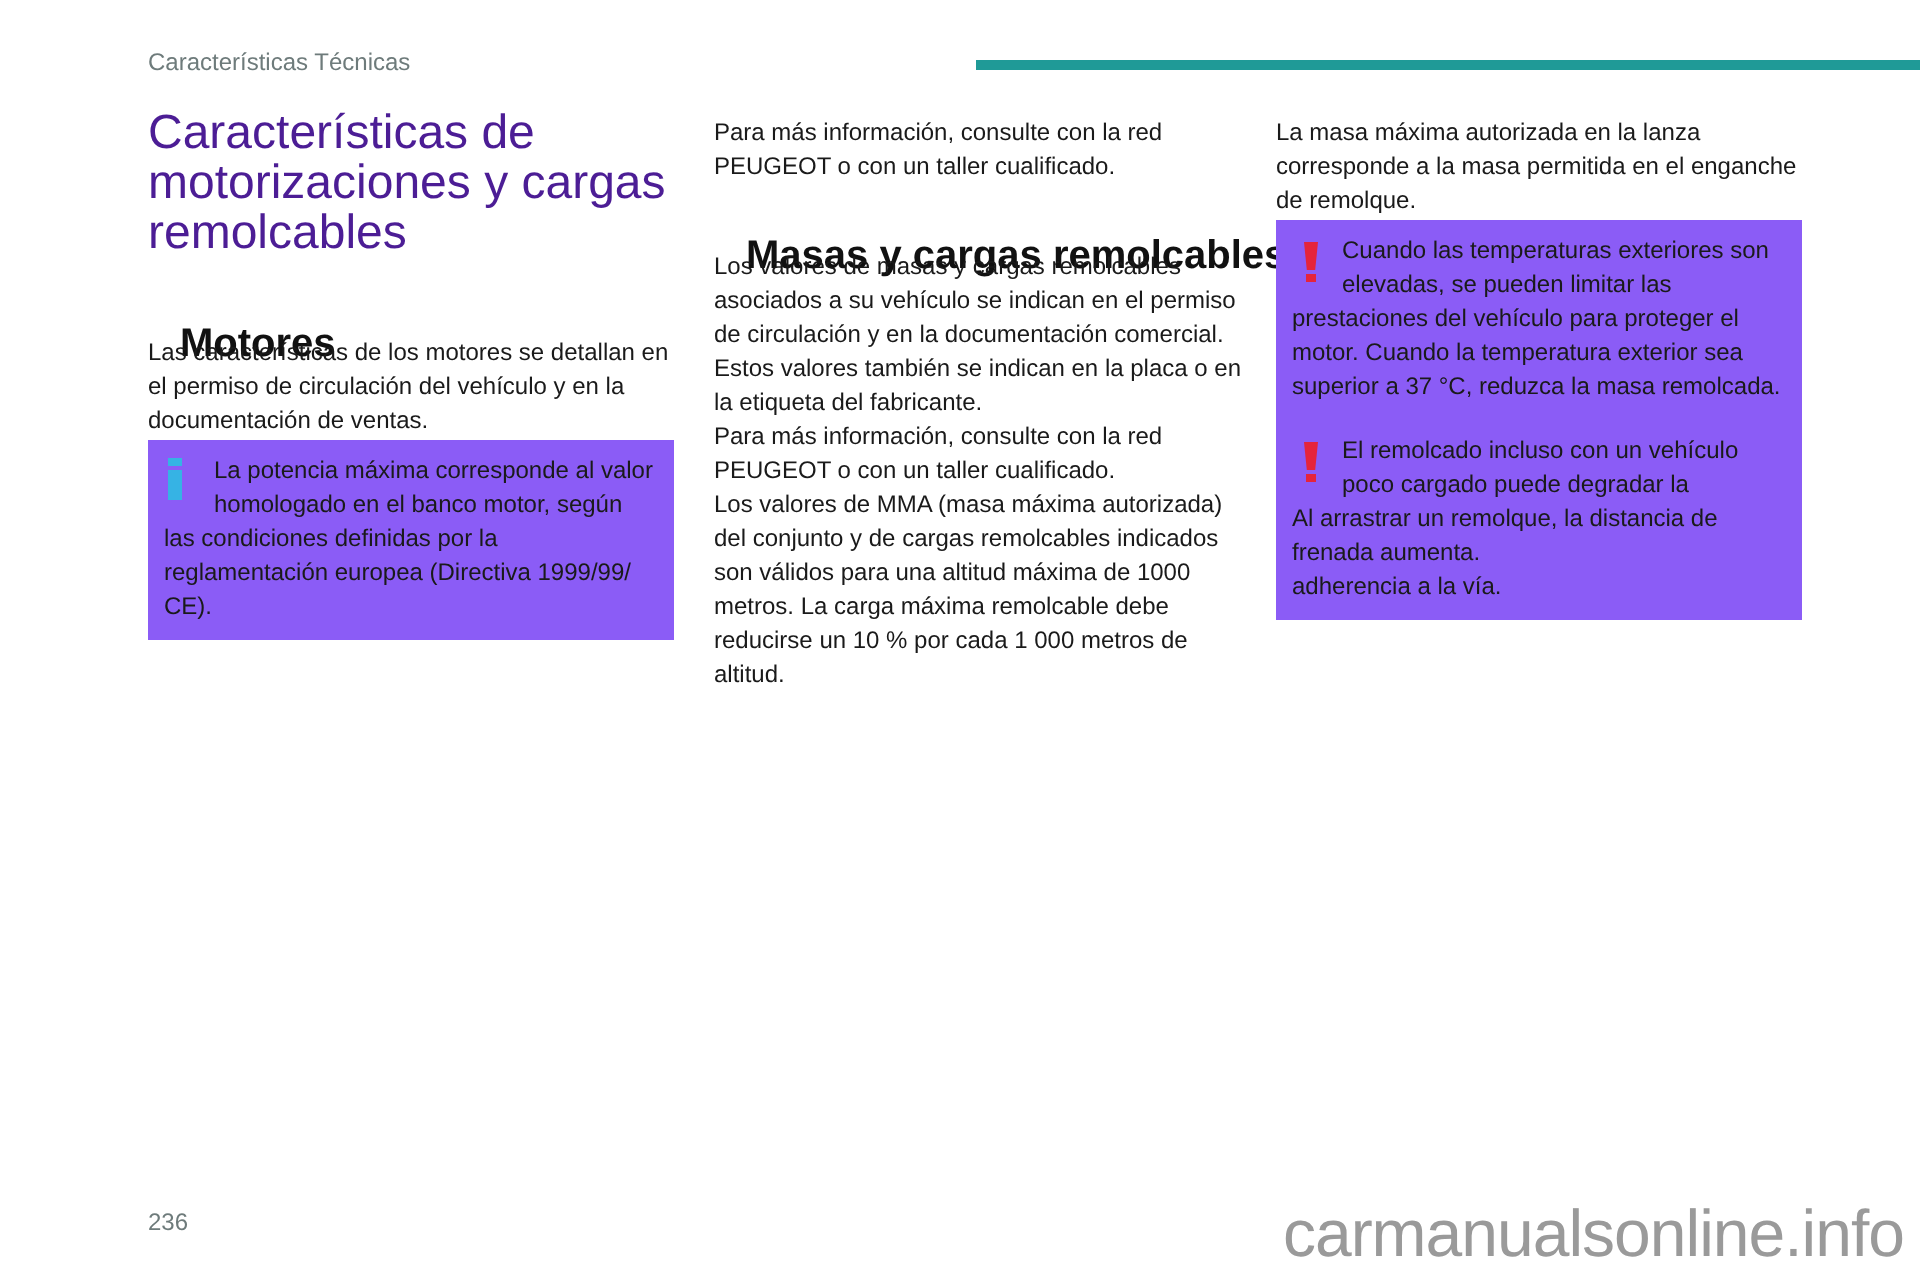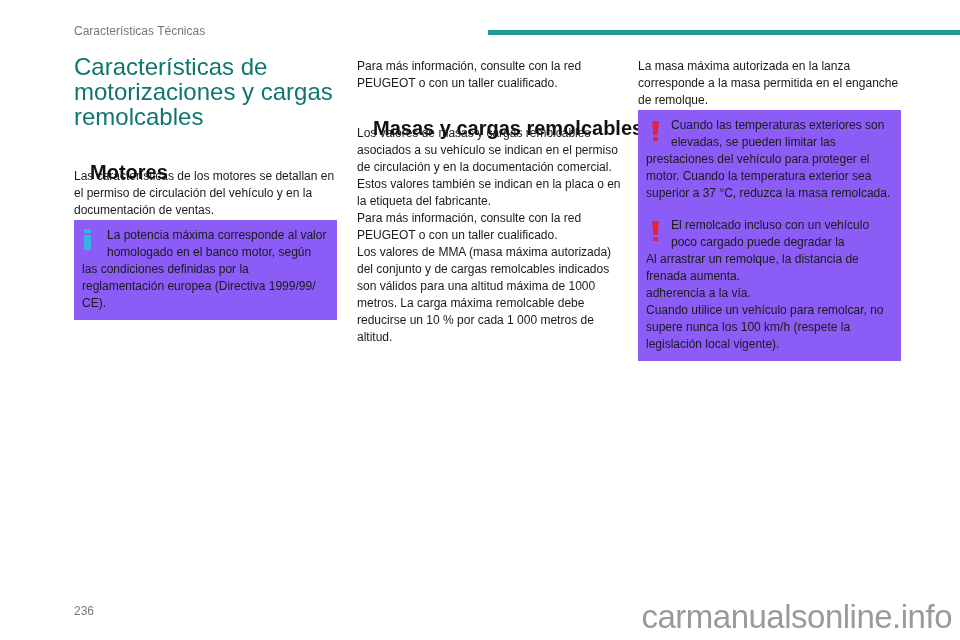--- a/index.html
+++ b/index.html
@@ -4,21 +4,21 @@
 <style>
   html, body { margin:0; padding:0; }
   body { width:960px; height:640px; background:#ffffff; position:relative; overflow:hidden;
          font-family:"Liberation Sans", sans-serif; color:#1a1a1a; }
   .running-head { position:absolute; left:74px; top:24px; font-size:12px; color:#6e7b7b; }
   .head-bar { position:absolute; left:488px; top:30px; width:472px; height:5px; background:#1f9a97; }
   .col { position:absolute; top:0; width:263px; }
   .col1 { left:74px; }
   .col2 { left:357px; }
   .col3 { left:638px; }
-  .title { position:absolute; top:54px; font-size:24px; line-height:25px; color:#0f766e; font-weight:normal; margin:0; }
+  .title { position:absolute; top:54px; font-size:24px; line-height:25px; color:#4c1d95; font-weight:normal; margin:0; }
   .h2 { font-weight:bold; color:#111; margin:16px; }
   .p { font-size:12px; line-height:17px; margin:0; color:#1a1a1a; }
   .box { background:#8b5cf6; padding:7px 8px 8px 8px; font-size:12px; line-height:17px; position:relative; }
   .box .first { padding-left:25px; display:block; }
   .icon-info { position:absolute; left:17px; top:13px; width:7px; height:21px; }
   .icon-info .dot { position:absolute; left:0; top:0; width:7px; height:4px; background:#36b3e4; }
   .icon-info .bar { position:absolute; left:0; top:6px; width:7px; height:15px; background:#36b3e4; }
   .icon-warn { position:absolute; left:14px; top:11px; width:7px; height:22px; }
   .icon-warn .bar { position:absolute; left:0; top:0; width:7px; height:14px; background:#e5243b;
                     clip-path:polygon(0 0,100% 0,80% 100%,20% 100%); }
@@ -74,18 +74,17 @@
   </div>
 
   <div class="box" style="position:absolute; top:210px; width:247px;">
     <span class="icon-warn">
       <span class="bar"></span>
         <span class="dot"></span>
     </span>
     <span class="first">El remolcado incluso con un vehículo poco cargado puede degradar la</span>
     <span style="display:block">Al arrastrar un remolque, la distancia de frenada aumenta.</span>
     <span style="display:block">adherencia a la vía.</span>
-    <span style="display:block">Cuando utilice un vehículo para remolcar, no supere nunca los 100 km/h (respete la legislación local vigente).</span>
   </div>
 </div>
 
 <div class="page-num">236</div>
 <div class="watermark">carmanualsonline.info</div>
 
 </body></html>

